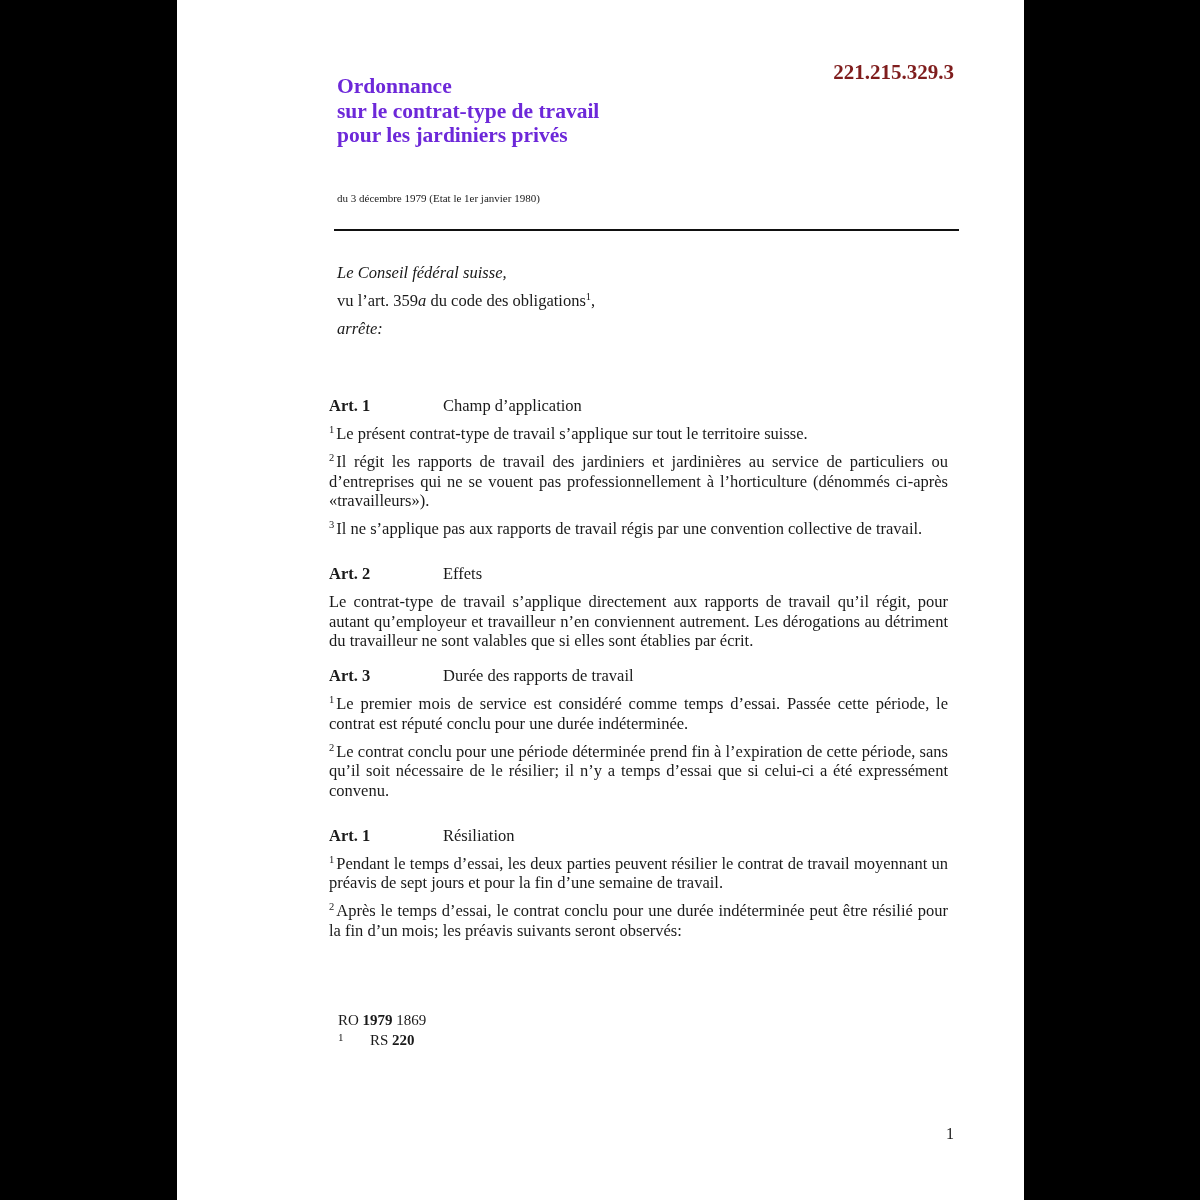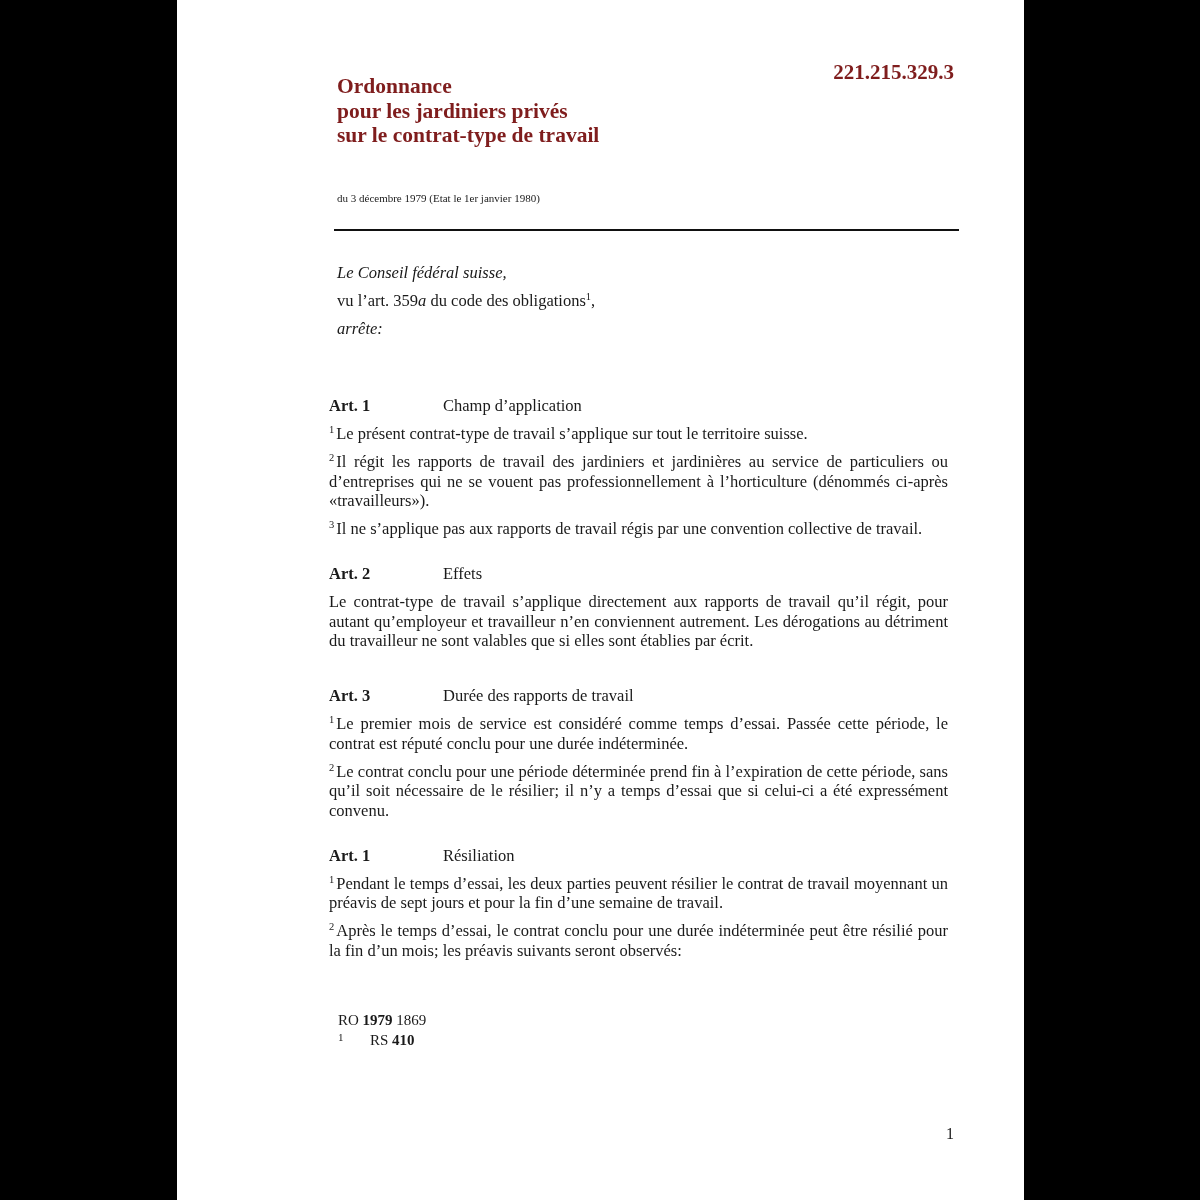--- a/index.html
+++ b/index.html
@@ -34,21 +34,21 @@
       line-height: 26px;
       color: #7f1d1d;
     }
     .title {
       position: absolute;
       left: 160px;
       top: 74px;
       font-weight: bold;
       font-size: 21.5px;
       line-height: 24.5px;
-      color: #7f1d1d;
+      color: #6d28d9;
       margin: 0;
     }
     .title span { display: block; }
     .date-line {
       position: absolute;
       left: 160px;
       top: 188px;
       font-size: 11px;
       line-height: 20px;
     }
@@ -130,22 +130,22 @@
   </style>
 </head>
 <body>
 
 <div class="page">
 
   <div class="doc-number">221.215.329.3</div>
 
   <h1 class="title">
     <span>Ordonnance</span>
+    <span>sur le contrat-type de travail</span>
     <span>pour les jardiniers privés</span>
-    <span>sur le contrat-type de travail</span>
   </h1>
 
   <div class="date-line">du 3 décembre 1979 (Etat le 1er janvier 1980)</div>
 
   <div class="rule"></div>
 
   <div class="preamble">
     <div class="it">Le Conseil fédéral suisse,</div>
     <div><span>vu l’art. 359</span><span class="it">a</span><span> du code des obligations</span><sup class="fn">1</sup><span>,</span></div>
     <div class="it">arrête:</div>
@@ -161,21 +161,21 @@
         <p class="para"><sup>2</sup><span>Il régit les rapports de travail des jardiniers et jardinières au service de particuliers ou d’entreprises qui ne se vouent pas professionnellement à l’horticulture (dénom­més ci-après «travailleurs»).</span></p>
         <p class="para" style="margin-bottom: 8px;"><sup>3</sup><span>Il ne s’applique pas aux rapports de travail régis par une convention collective de travail.</span></p>
       </div>
       <div class="article" style="margin-top: 26px;">
         <div class="art-head">
           <span class="art-num">Art. 2</span>
           <span class="art-title">Effets</span>
         </div>
         <p class="para" style="margin-bottom: 0px;"><span>Le contrat-type de travail s’applique directement aux rapports de travail qu’il régit, pour autant qu’employeur et travailleur n’en conviennent autrement. Les déroga­tions au détriment du travailleur ne sont valables que si elles sont établies par écrit.</span></p>
       </div>
-      <div class="article" style="margin-top: 36px;">
+      <div class="article" style="margin-top: 16px;">
         <div class="art-head">
           <span class="art-num">Art. 3</span>
           <span class="art-title">Durée des rapports de travail</span>
         </div>
         <p class="para"><sup>1</sup><span>Le premier mois de service est considéré comme temps d’essai. Passée cette période, le contrat est réputé conclu pour une durée indéterminée.</span></p>
         <p class="para" style="margin-bottom: 0px;"><sup>2</sup><span>Le contrat conclu pour une période déterminée prend fin à l’expiration de cette période, sans qu’il soit nécessaire de le résilier; il n’y a temps d’essai que si celui-ci a été expressément convenu.</span></p>
       </div>
       <div class="article" style="margin-top: 26px;">
         <div class="art-head">
           <span class="art-num">Art. 1</span>
@@ -183,19 +183,19 @@
         </div>
         <p class="para"><sup>1</sup><span>Pendant le temps d’essai, les deux parties peuvent résilier le contrat de travail moyennant un préavis de sept jours et pour la fin d’une semaine de travail.</span></p>
         <p class="para" style="margin-bottom: 0px;"><sup>2</sup><span>Après le temps d’essai, le contrat conclu pour une durée indéterminée peut être résilié pour la fin d’un mois; les préavis suivants seront observés:</span></p>
       </div>
     </div>
 
   <div class="footnotes">
     <div><span>RO </span><b>1979</b><span> 1869</span></div>
     <div class="fn-line2">
       <span class="fn-mark">1</span>
-      <span><span>RS </span><b>410</b></span>
+      <span><span>RS </span><b>220</b></span>
     </div>
   </div>
 
   <div class="page-number">1</div>
 
 </div>
 
 </body></html>

